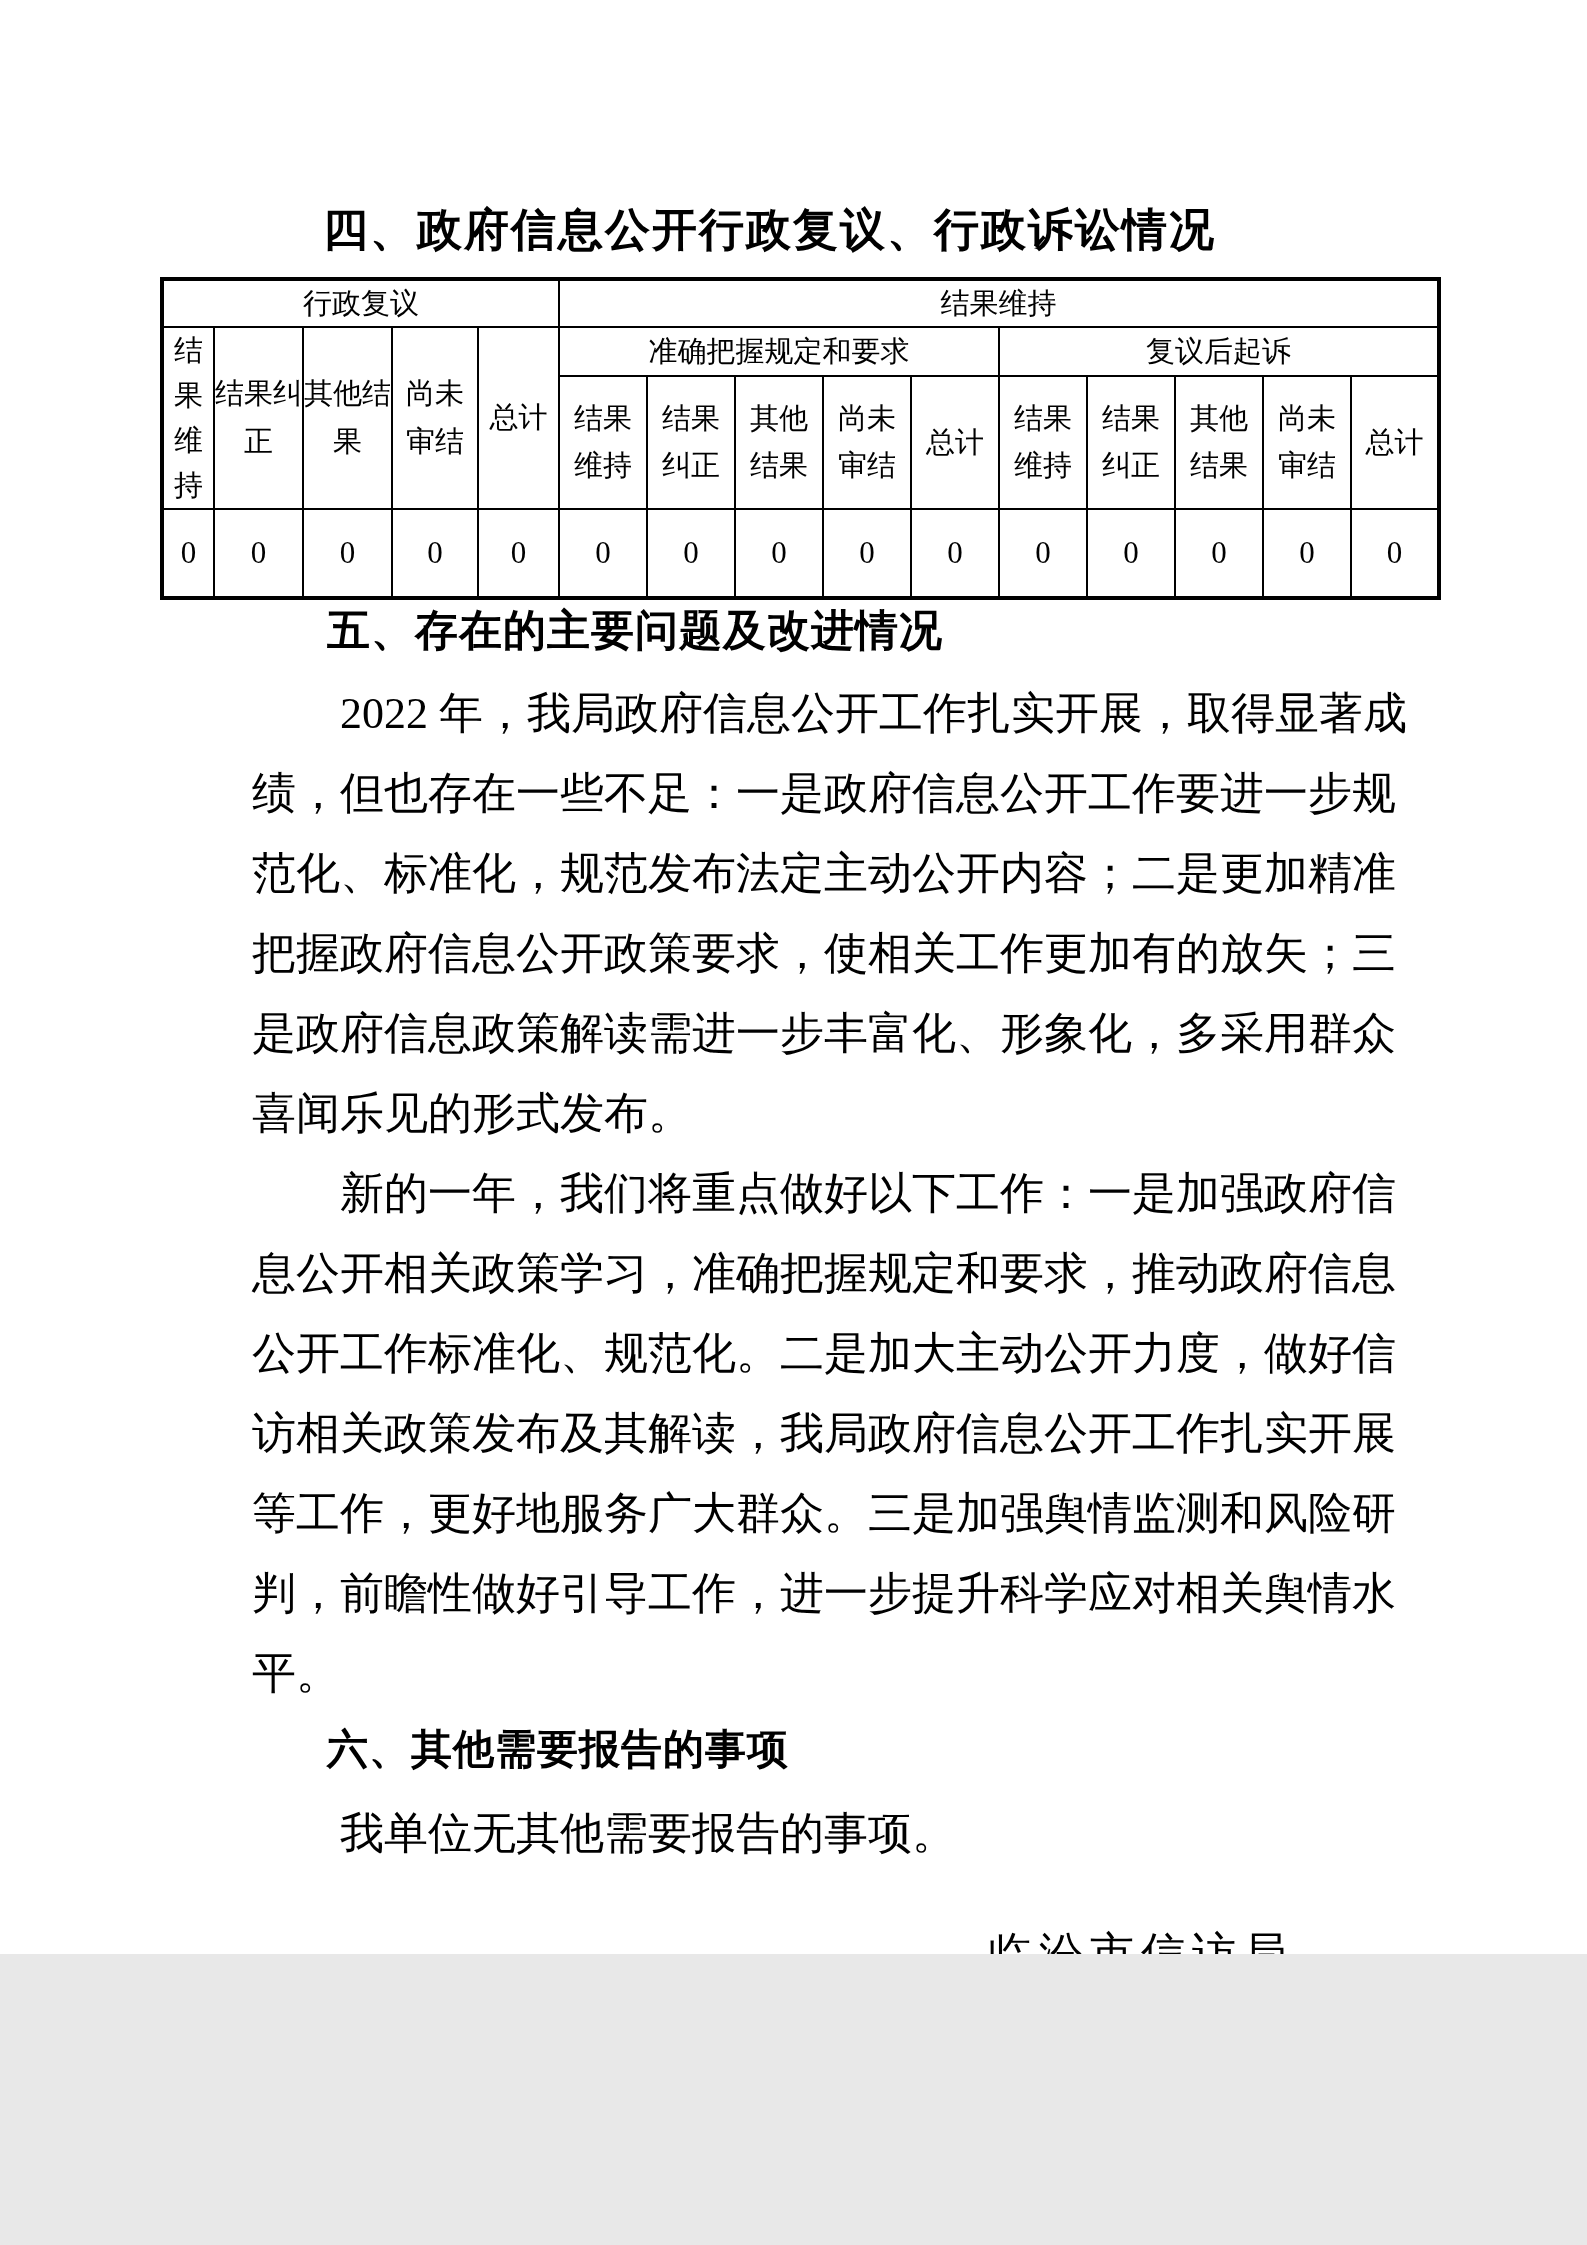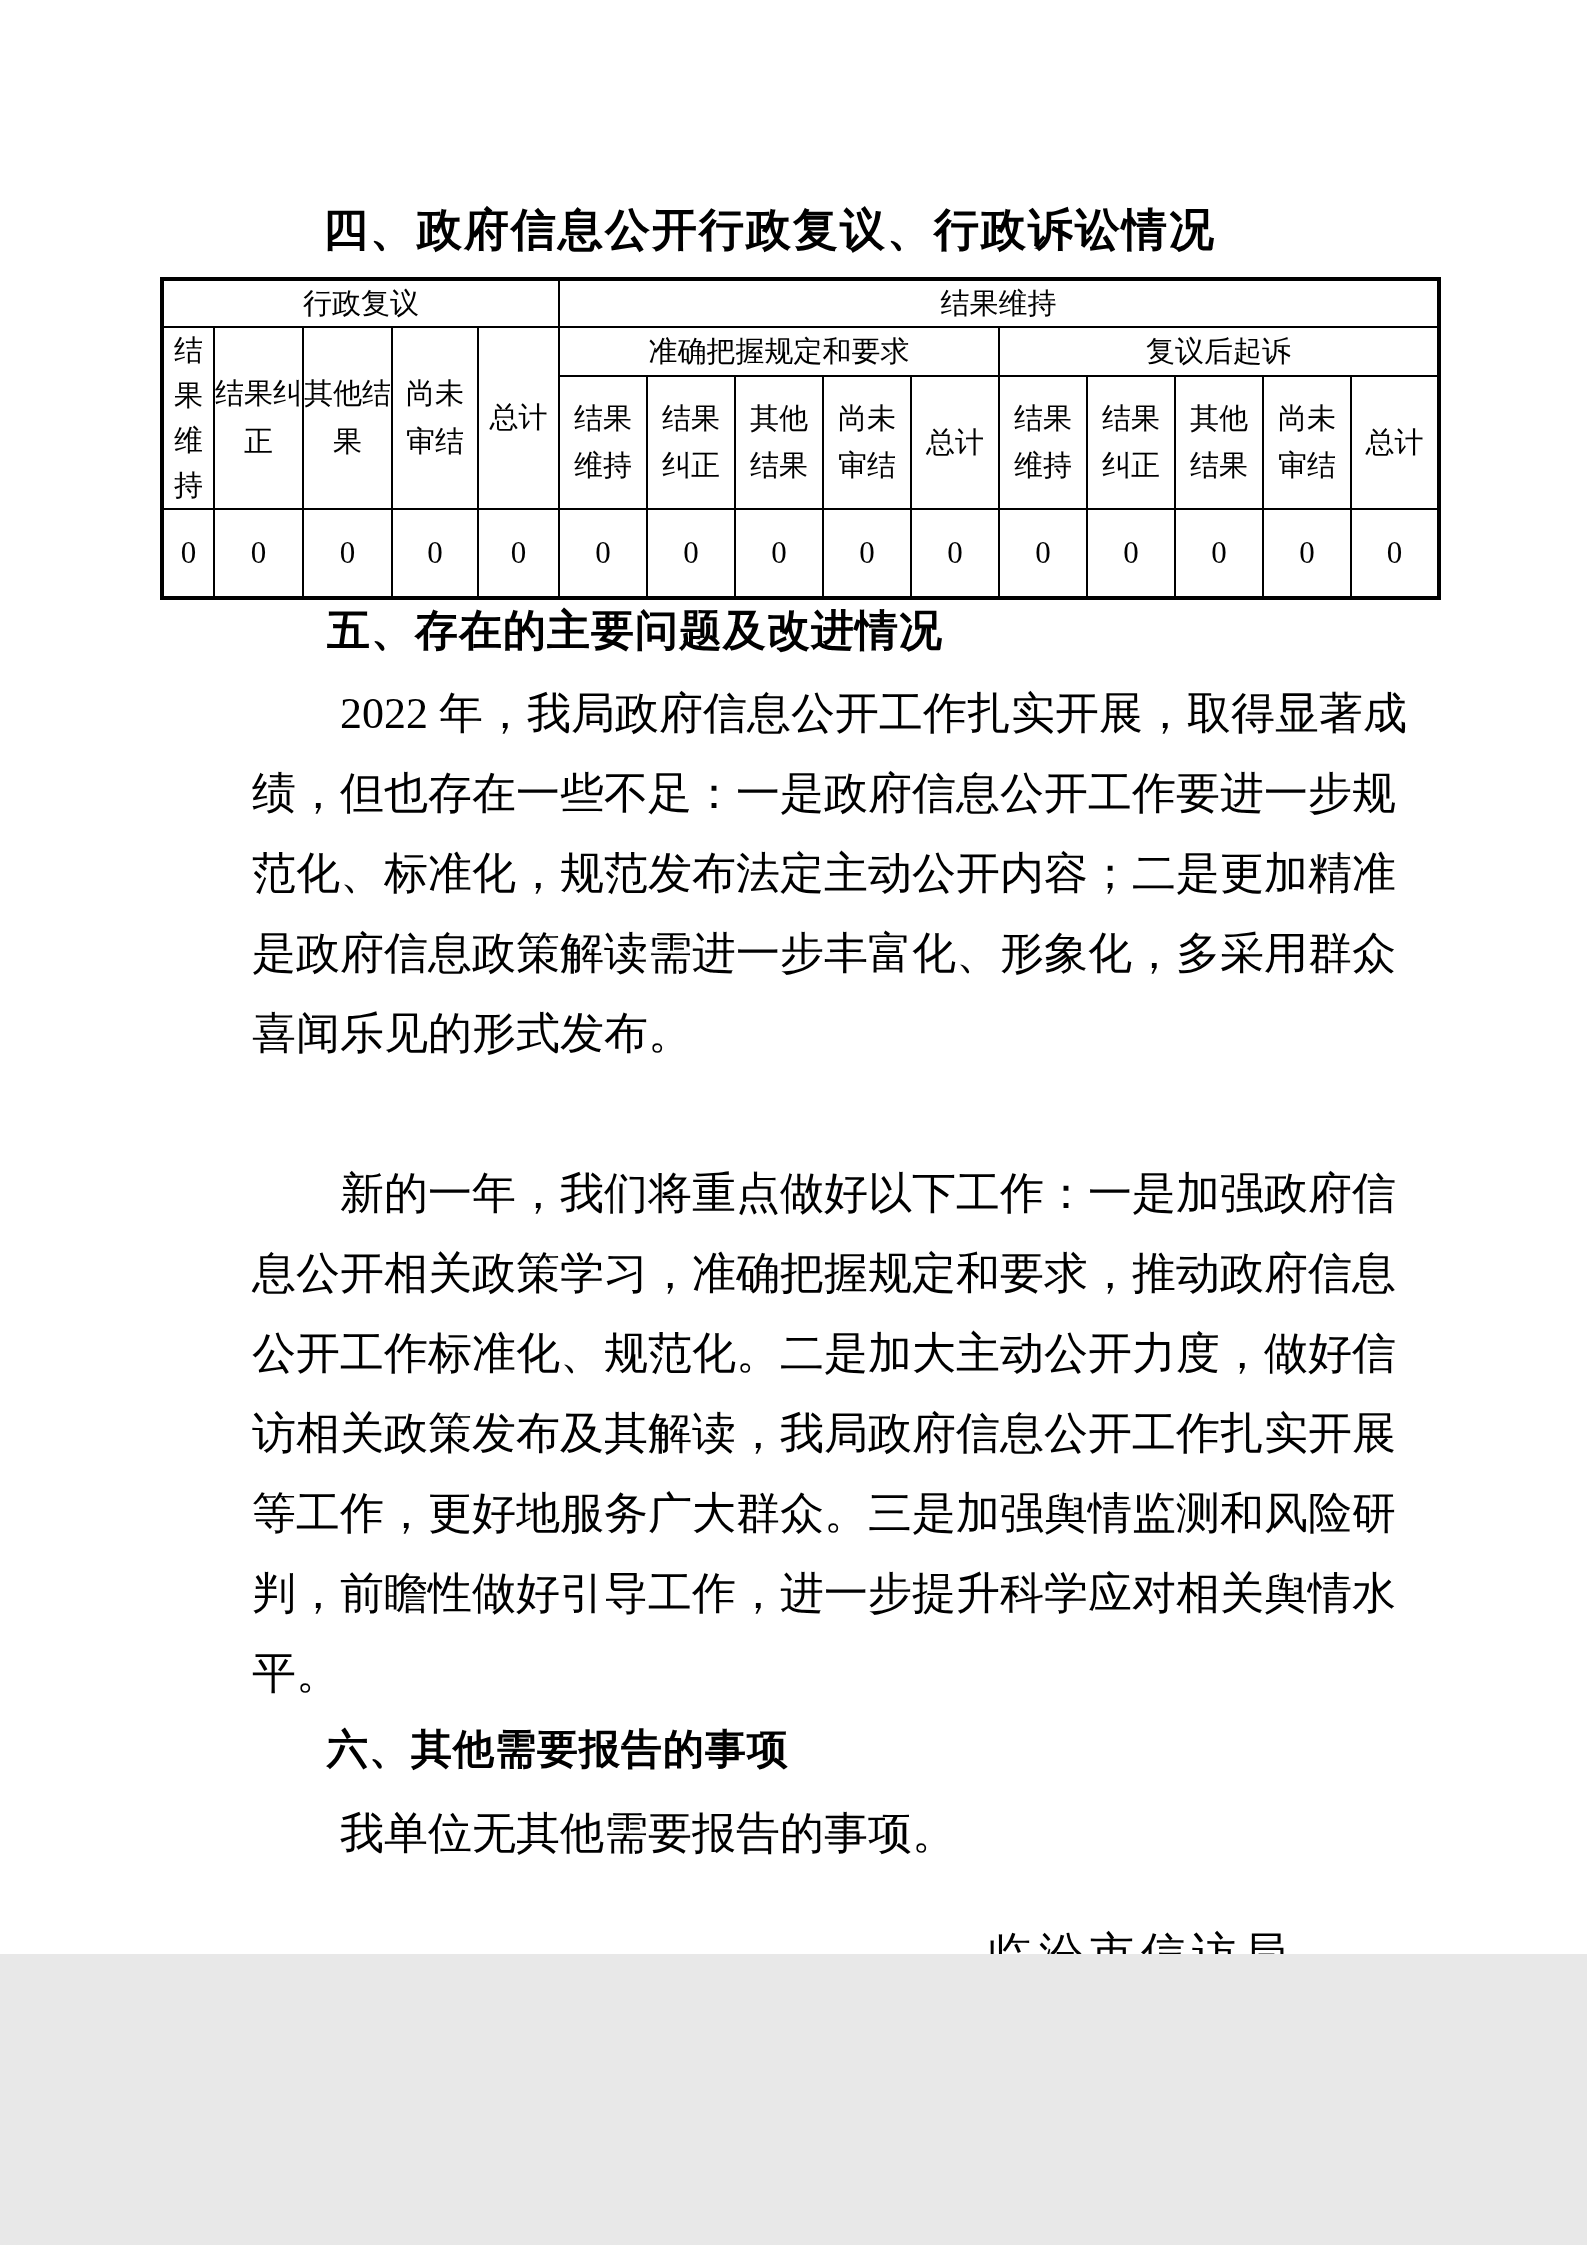--- a/index.html
+++ b/index.html
@@ -151,20 +151,21 @@
     </tr>
   </tbody>
     </table>
 
   <div class="sec-title sec5-title">五、存在的主要问题及改进情况</div>
 
   <div class="para p1">
     <div class="line indent">2022 年，我局政府信息公开工作扎实开展，取得显著成</div>
     <div class="line">绩，但也存在一些不足：一是政府信息公开工作要进一步规</div>
     <div class="line">范化、标准化，规范发布法定主动公开内容；二是更加精准</div>
+    <div class="line">把握政府信息公开政策要求，使相关工作更加有的放矢；三</div>
     <div class="line">是政府信息政策解读需进一步丰富化、形象化，多采用群众</div>
     <div class="line">喜闻乐见的形式发布。</div>
   </div>
 
   <div class="para p2">
     <div class="line indent">新的一年，我们将重点做好以下工作：一是加强政府信</div>
     <div class="line">息公开相关政策学习，准确把握规定和要求，推动政府信息</div>
     <div class="line">公开工作标准化、规范化。二是加大主动公开力度，做好信</div>
     <div class="line">访相关政策发布及其解读，我局政府信息公开工作扎实开展</div>
     <div class="line">等工作，更好地服务广大群众。三是加强舆情监测和风险研</div>

